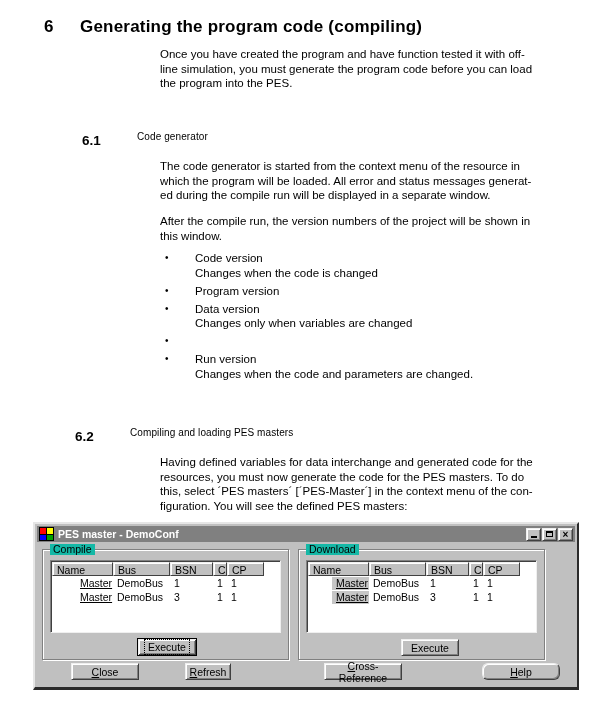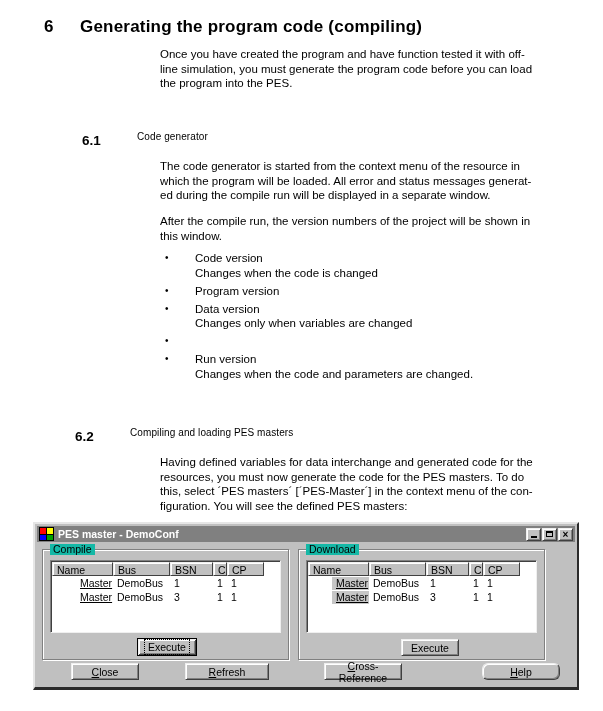--- a/index.html
+++ b/index.html
@@ -225,21 +225,21 @@
       </div>
     </div>
     <button class="btn" style="left:102px;top:89px;width:58px;height:17px;">
       <span>Execute</span>
     </button>
   </div>
 
   <button class="btn mn" style="left:16px;top:139px;width:68px;height:17px;margin-left:20px;">
     <span>Close</span>
   </button>
-  <button class="btn mn" style="left:150px;top:139px;width:84px;height:17px;">
+  <button class="btn mn" style="left:150px;top:139px;width:46px;height:17px;">
     <span>Refresh</span>
   </button>
   <button class="btn mn" style="left:289px;top:139px;width:78px;height:17px;">
     <span>Cross-Reference</span>
   </button>
   <button class="btn mn" style="left:447px;top:139px;width:78px;height:17px;border-radius:6px;">
     <span>Help</span>
   </button>
 </div>
 

